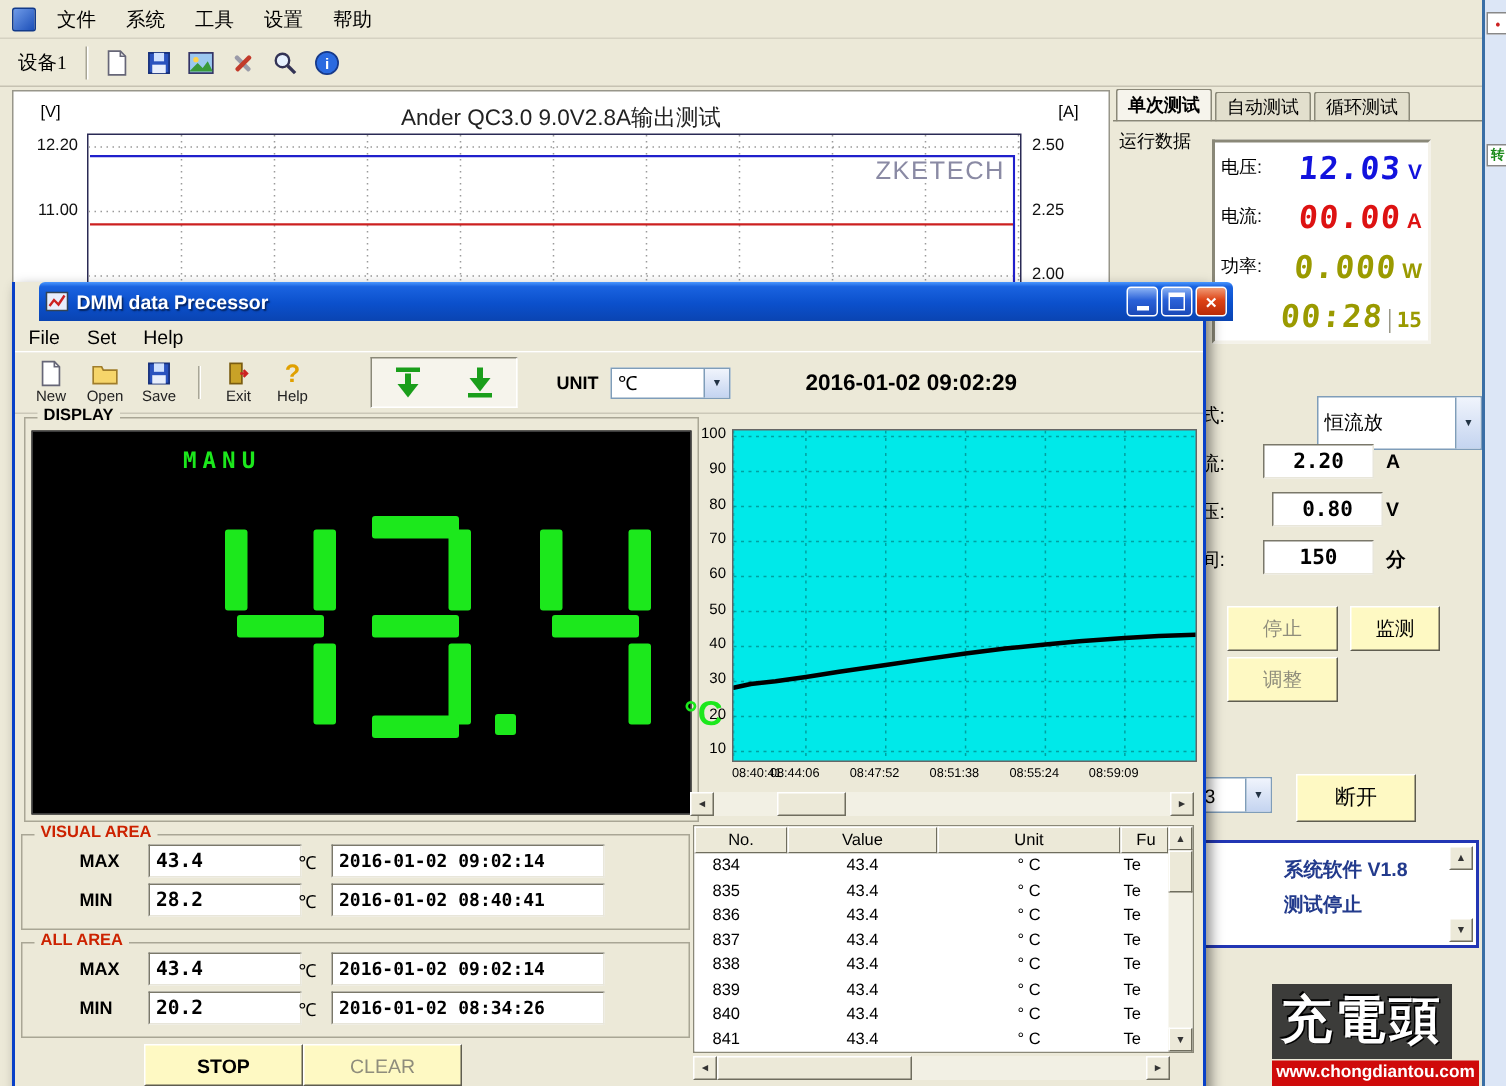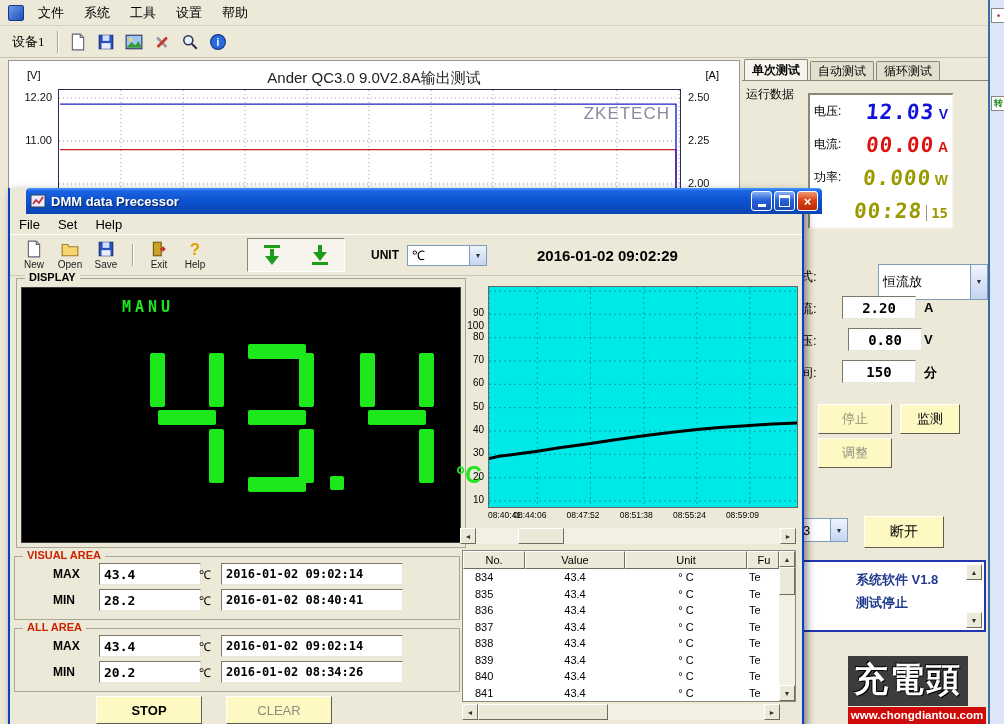--- a/index.html
+++ b/index.html
@@ -451,21 +451,21 @@
               <div class="seg seg-b"></div>
               <div class="seg seg-g"></div>
               <div class="seg seg-c"></div>
             </div>
             <span id="lcd-unit">°C</span>
           </div>
       </div>
     </div>
 
     <div id="temp-ylabels">
-        <div class="ttick" style="top: -2px; margin-top: 36px;">100</div>
+        <div class="ttick" style="top: -2px;">100</div>
         <div class="ttick" style="top: 21.3333px;">90</div>
         <div class="ttick" style="top: 44.6667px;">80</div>
         <div class="ttick" style="top: 68px;">70</div>
         <div class="ttick" style="top: 91.3333px;">60</div>
         <div class="ttick" style="top: 114.667px;">50</div>
         <div class="ttick" style="top: 138px;">40</div>
         <div class="ttick" style="top: 161.333px;">30</div>
         <div class="ttick" style="top: 184.667px;">20</div>
         <div class="ttick" style="top: 208px;">10</div>
       </div>
@@ -540,21 +540,21 @@
         </div>
       <span style="position:absolute;left:184px;top:35px;font-size:12px;">℃</span>
       <div class="fld" style="position:absolute;left:206px;top:32px;width:172px;height:20px;font-size:12px;">
           <span>2016-01-02 08:34:26</span>
         </div>
     </div>
 
     <div class="btn" style="position:absolute;left:86px;top:508px;width:104px;height:26px;font-weight:bold;">
         <span>STOP</span>
       </div>
-    <div class="btn disabled" style="position:absolute;left:216px;top:508px;width:104px;height:26px;justify-content:center;">
+    <div class="btn disabled" style="position:absolute;left:192px;top:508px;width:104px;height:26px;justify-content:center;">
         <span>CLEAR</span>
       </div>
 
     <div id="dmm-table">
       <div id="table-head">
           <div class="tcell th c0">No.</div>
           <div class="tcell th c1">Value</div>
           <div class="tcell th c2">Unit</div>
           <div class="tcell th c3">Fu</div>
         </div>

